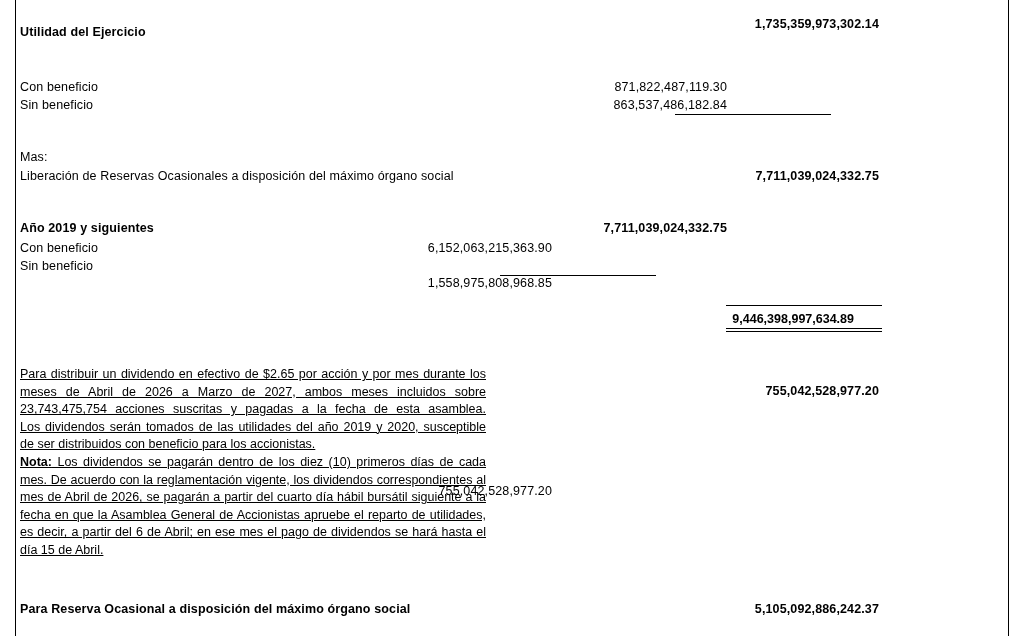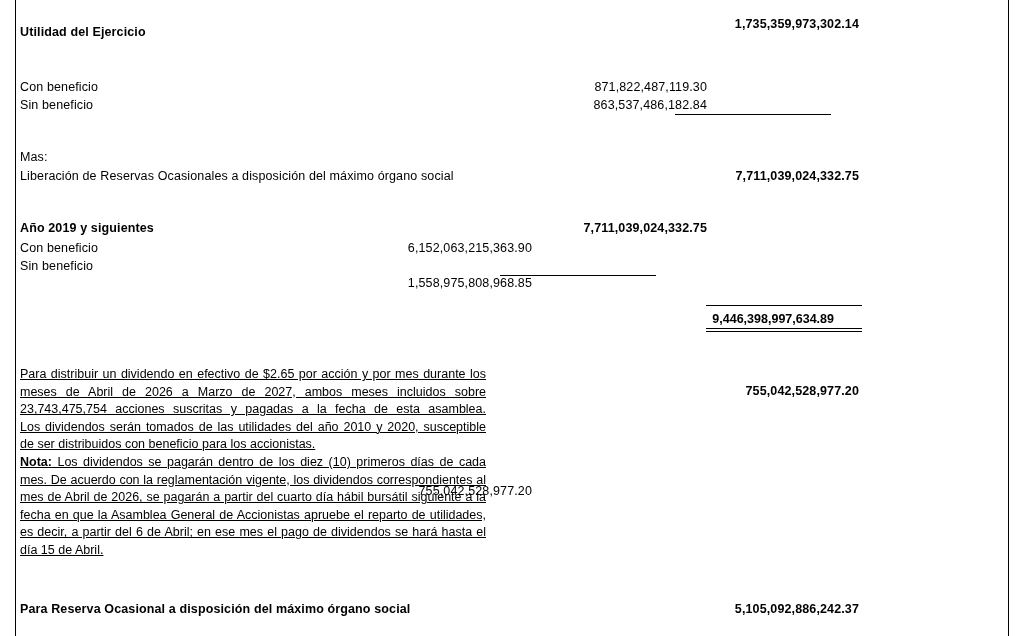--- a/index.html
+++ b/index.html
@@ -14,20 +14,21 @@
     font-family: "Liberation Sans", sans-serif;
     color: #000000;
     overflow: hidden;
   }
 
   
   #sheet {
     position: relative;
     width: 900px;
     height: 636px;
+    padding-left: 20px;
   }
   .rule-v {
     position: absolute;
     top: 0;
     bottom: 0;
     width: 1px;
     background: #000000;
   }
   .rule-v.left  { left: 15px; }
   .rule-v.right { left: 1008px; }
@@ -146,21 +147,21 @@
   <div class="cell label" style="top:258px">Sin beneficio</div>
   <div class="cell col-a" style="top:275px">1,558,975,808,968.85</div>
 
   <div class="rule-h" style="left:500px; width:156px; top:275px"></div>
 
   <div class="total-box" style="top:305px"></div>
   <div class="total-value" style="top:311px">9,446,398,997,634.89</div>
 
   <div class="para-block" style="top:366px">
     <p class="justify-all">Para distribuir un dividendo en efectivo de $2.65 por acción y por mes durante los meses de Abril de 2026 a Marzo de 2027, ambos meses incluidos sobre 23,743,475,754 acciones suscritas y pagadas a la fecha de esta asamblea.</p>
-    <p>Los dividendos serán tomados de las utilidades del año 2010 y 2020, susceptible de ser distribuidos con beneficio para los accionistas.</p>
+    <p>Los dividendos serán tomados de las utilidades del año 2019 y 2020, susceptible de ser distribuidos con beneficio para los accionistas.</p>
     <p><span class="bold">Nota:</span><span> Los dividendos se pagarán dentro de los diez (10) primeros días de cada mes. De acuerdo con la reglamentación vigente, los dividendos correspondientes al mes de Abril de 2026, se pagarán a partir del cuarto día hábil bursátil siguiente a la fecha en que la Asamblea General de Accionistas apruebe el reparto de utilidades, es decir, a partir del  6 de Abril; en ese mes el pago de dividendos se hará hasta el día 15 de Abril.</span></p>
   </div>
 
   <div class="cell col-c" style="top:383px">755,042,528,977.20</div>
   <div class="cell col-a" style="top:483px">755,042,528,977.20</div>
 
   <div class="cell label bold" style="top:601px">Para Reserva Ocasional a disposición del máximo órgano social</div>
   <div class="cell col-c" style="top:601px">5,105,092,886,242.37</div>
 
 </div>

